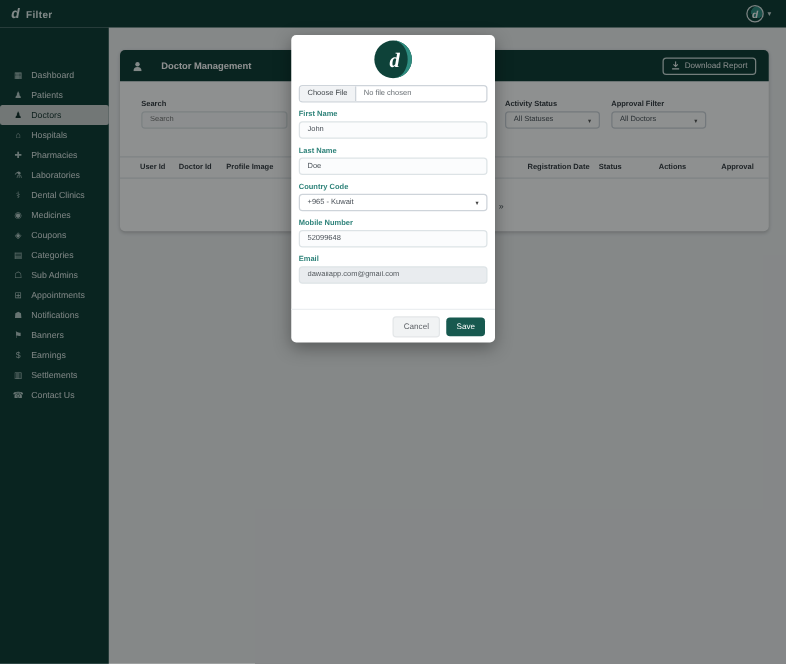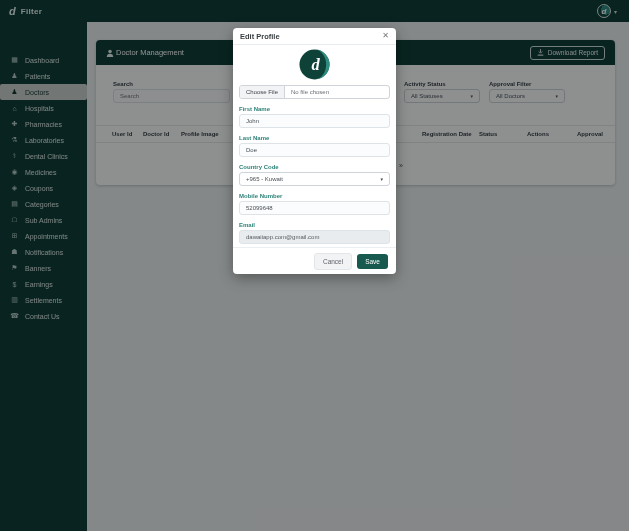--- a/index.html
+++ b/index.html
@@ -26,21 +26,21 @@
   .nav-item .nav-icon { width:9px; font-size:7px; color:#b9cdc9; text-align:center; }
   .nav-item.active { background:#ccd2d0; color:#14322d; border-radius:2px; }
   .nav-item.active .nav-icon { color:#14322d; }
 
   
   .main { position:absolute; left:87px; top:22px; width:542px; height:509px; background:#eef0f1; }
   .card { position:absolute; left:9px; top:18px; width:519px; height:145px; background:#ffffff;
     border-radius:4px; box-shadow:0 1px 3px rgba(0,0,0,.2); }
   .card-header { height:25px; background:#0d3b34; border-radius:4px 4px 0 0;
     display:flex; align-items:center; padding:0 10px; color:#fff; }
-  .card-title { font-size:7.5px; font-weight:normal; display:flex; align-items:center; gap:2px; }
+  .card-title { font-size:7.5px; font-weight:bold; display:flex; align-items:center; gap:15px; }
   .person-icon { font-size:8px; color:#e8f1ef; }
   .dl-btn { margin-left:auto; display:flex; align-items:center; gap:4px; border:1px solid #cfdedb;
     border-radius:3px; padding:2.5px 6px; font-size:6.5px; color:#f1f6f5; background:transparent; cursor:pointer; }
   .dl-icon { font-size:6.5px; }
 
   .filter-label { position:absolute; font-size:6px; font-weight:bold; color:#343a40; }
   .filter-input { position:absolute; height:14px; background:#fbfcfd; border:1px solid #dde3e6;
     border-radius:3px; font-size:6px; color:#8a9298; padding-left:6px; font-family:"Liberation Sans",sans-serif; }
   .filter-select { position:absolute; height:14px; background:#fff; border:1px solid #ced4da;
     border-radius:3px; font-size:6px; color:#495057; display:flex; align-items:center;
@@ -213,24 +213,20 @@
       <span class="th" style="left:431px;">Actions</span>
       <span class="th" style="left:481px;">Approval</span>
     </div>
     <span class="pag-next">»</span>
   </div>
 </div>
 
 <div class="overlay"></div>
 
 <div class="modal">
-  <div class="modal-header">
-    <span class="modal-title">Edit Profile</span>
-    <span class="modal-close">✕</span>
-  </div>
   <div class="modal-body">
     <svg class="pfp" viewBox="0 0 32 32">
       <circle cx="16" cy="16" r="15.5" fill="#0e4239"></circle>
       <path d="M16 .5 a15.5 15.5 0 0 1 0 31 a12 15.5 0 0 0 0 -31 Z" fill="#2e8d80"></path>
       <text x="13" y="22" font-family="Liberation Serif, serif" font-style="italic" font-weight="bold" font-size="17" fill="#ffffff">d</text>
     </svg>
     <div class="file-row">
       <span class="file-btn">Choose File</span>
       <span class="file-status">No file chosen</span>
     </div>

